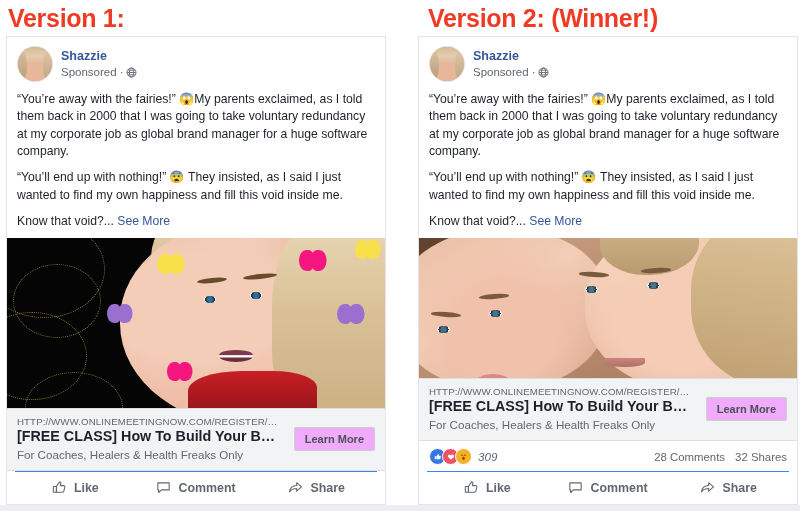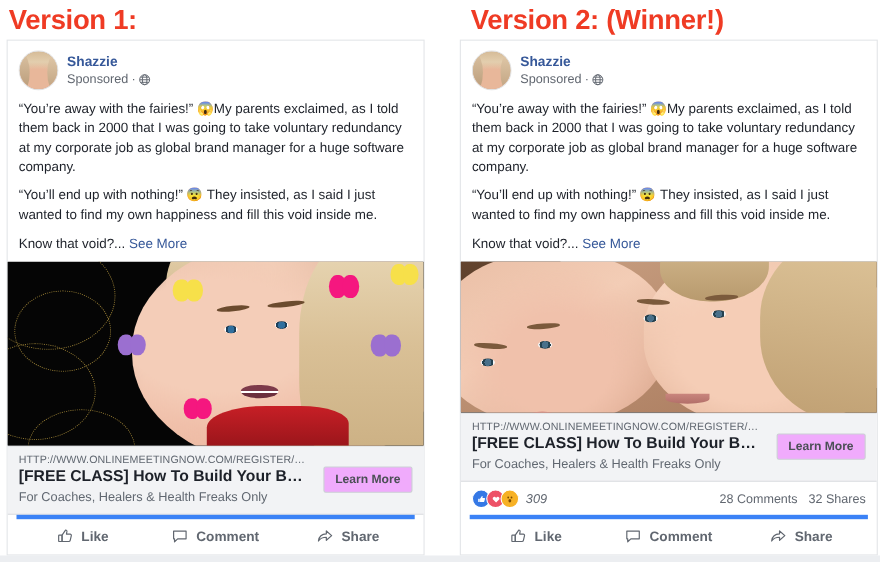--- a/index.html
+++ b/index.html
@@ -262,21 +262,21 @@
   .rxn.like { background: #3578e5; }
   .rxn.love { background: #ed5167; }
   .rxn.wow  { background: #f7b125; color:#7a4b00; }
   .rxn svg { display:block; }
   .rxn-count { margin-left: 6px; color: #616770; font-size: 11.6px; }
   .stats-right { margin-left: auto; display: flex; gap: 10px; }
 
   
   .actions {
     display: flex; align-items: center;
-    border-top: 4px solid #3b82f6;
+    border-top: 1px solid #3b82f6;
     margin: 0 8px;
     padding: 8px 0 9px 0;
     margin-top: auto;
   }
   .action {
     flex: 1 1 33.33%;
     display: flex; align-items: center; justify-content: center;
     gap: 7px;
     font-size: 12.4px; font-weight: bold; color: #616770;
     cursor: pointer;

